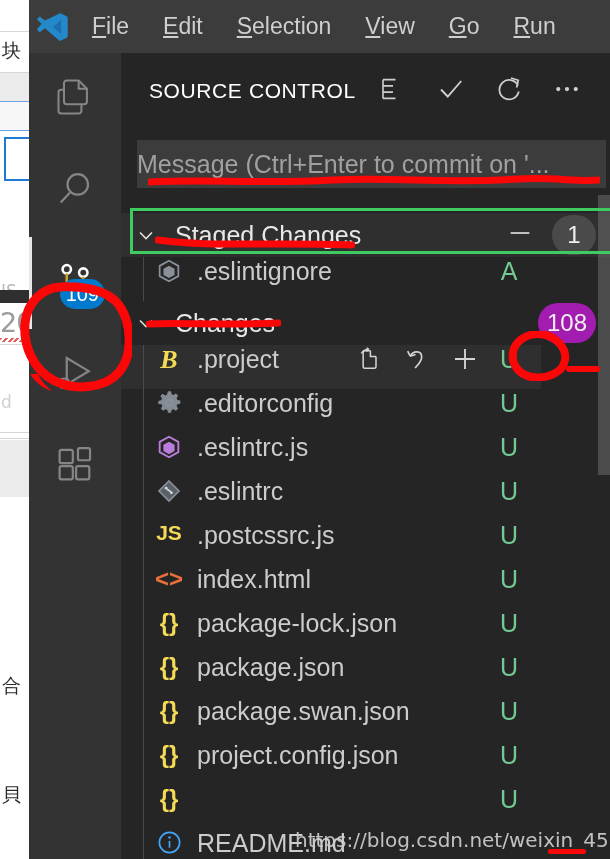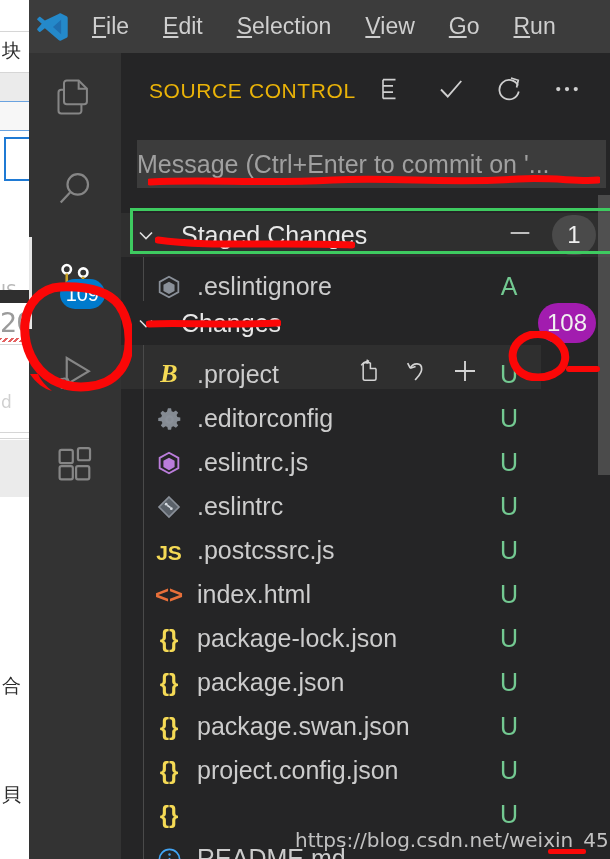--- a/index.html
+++ b/index.html
@@ -130,21 +130,21 @@
     position: absolute; left: 92px; top: 53px;
     width: 489px; height: 806px;
     background: #252526;
     overflow: hidden;
   }
   .sc-header {
     position: absolute; left: 0; top: 0; width: 489px; height: 75px;
     display: flex; align-items: center;
   }
   .sc-title {
-    color: #eab308;
+    color: #ffffff;
     font-size: 21px;
     letter-spacing: .6px;
     margin-left: 28px;
     white-space: nowrap;
   }
   .sc-actions { display: flex; align-items: center; margin-left: 20px; gap: 24px; }
   .sc-action { width: 34px; height: 34px; display: flex; align-items: center; justify-content: center; }
 
   
   .msg-input {
@@ -164,40 +164,40 @@
   .section-row {
     position: absolute; left: 0; width: 489px; height: 44px;
     display: flex; align-items: center;
   }
   .section-row.staged { background: #2f2f2f; }
   .chev {
     width: 34px; margin-left: 8px;
     display: flex; align-items: center; justify-content: center; flex: none;
   }
   .section-label {
-    color: #e8e8e8; font-size: 25px; white-space: nowrap; margin-left: 18px;
+    color: #e8e8e8; font-size: 25px; white-space: nowrap; margin-left: 12px;
   }
   .section-spacer { flex: 1; }
   .section-minus { margin-right: 18px; display: flex; align-items: center; }
   .count-badge {
     min-width: 44px; height: 40px;
     border-radius: 20px;
     background: #a21caf;
     color: #f0f0f0;
     font-size: 24px;
     display: flex; align-items: center; justify-content: center;
     padding: 0 9px;
     margin-right: 14px;
   }
   .count-badge.circle { background: #4a4a4a; }
 
   
   .file-row {
     position: absolute; left: 0; width: 420px; height: 44px;
-    display: flex; align-items: flex-end;
+    display: flex; align-items: flex-start;
   }
   .file-row.hover { background: #2f2f2f; }
   .indent-guide {
     position: absolute; left: 22px; top: 0; width: 1px; height: 44px;
     background: #4a4a4a;
   }
   .file-icon {
     width: 36px; margin-left: 30px; flex: none;
     display: flex; align-items: center; justify-content: center;
     font-size: 20px; font-weight: bold;

